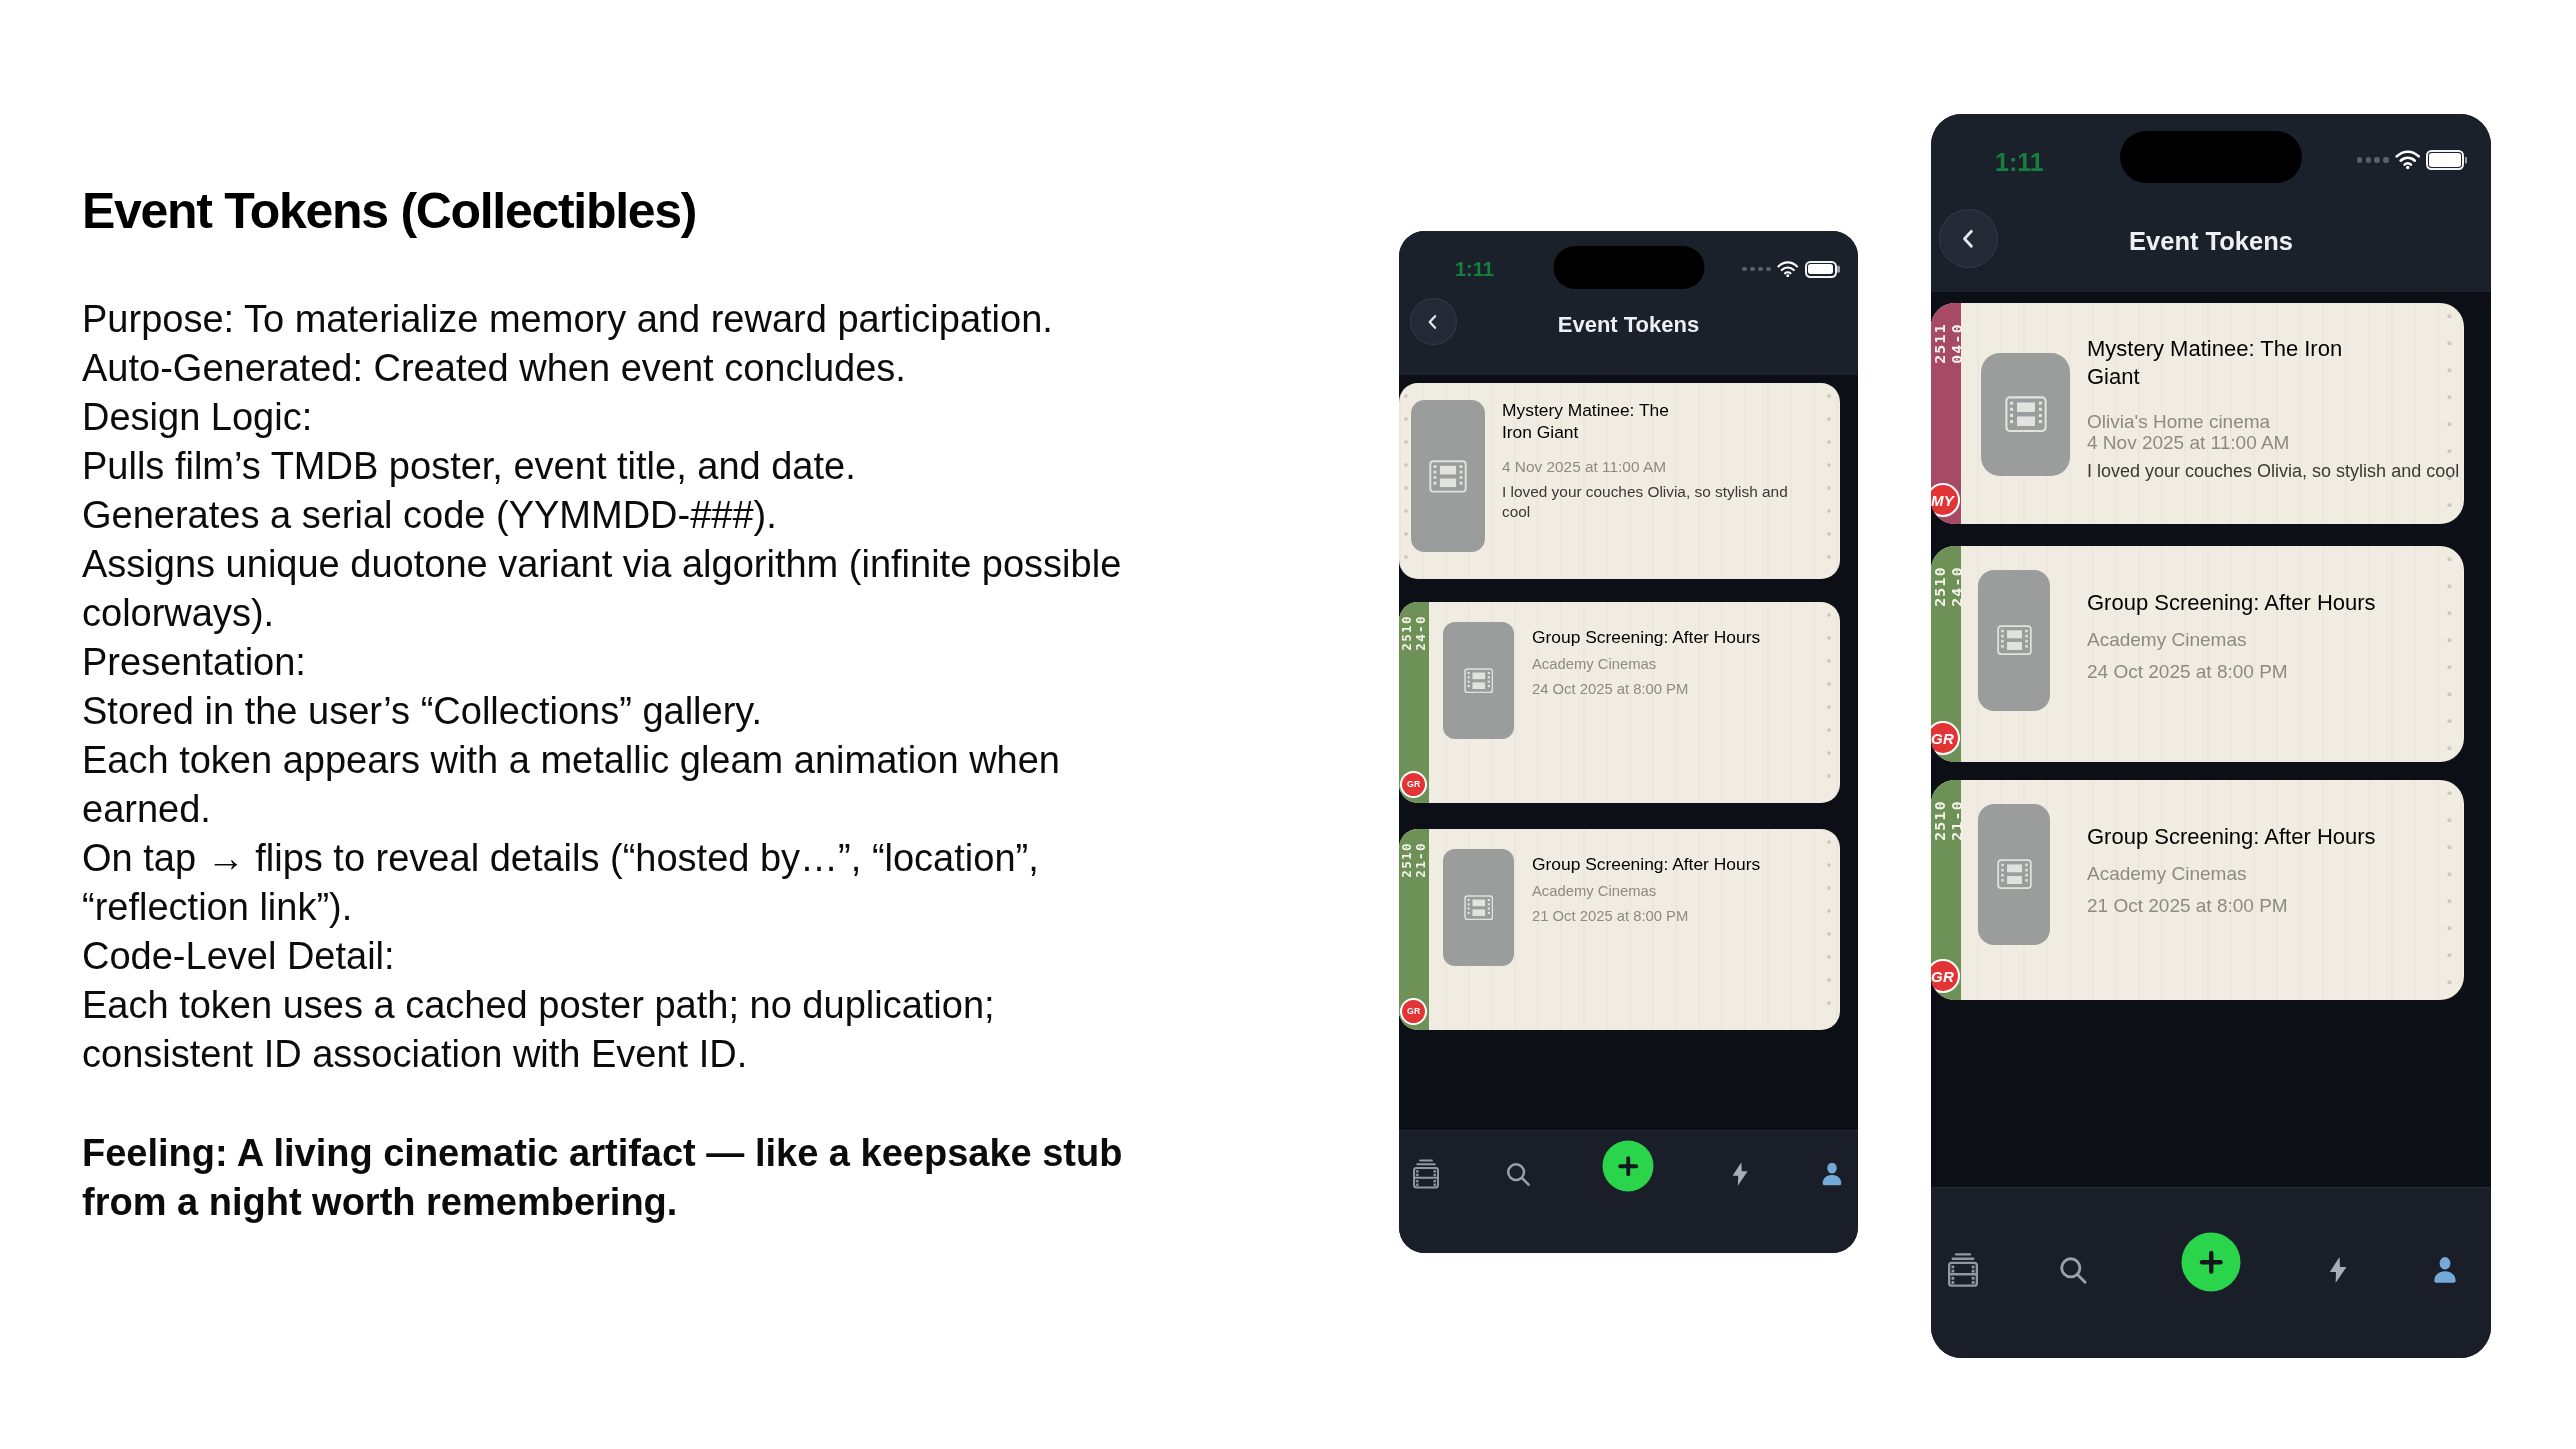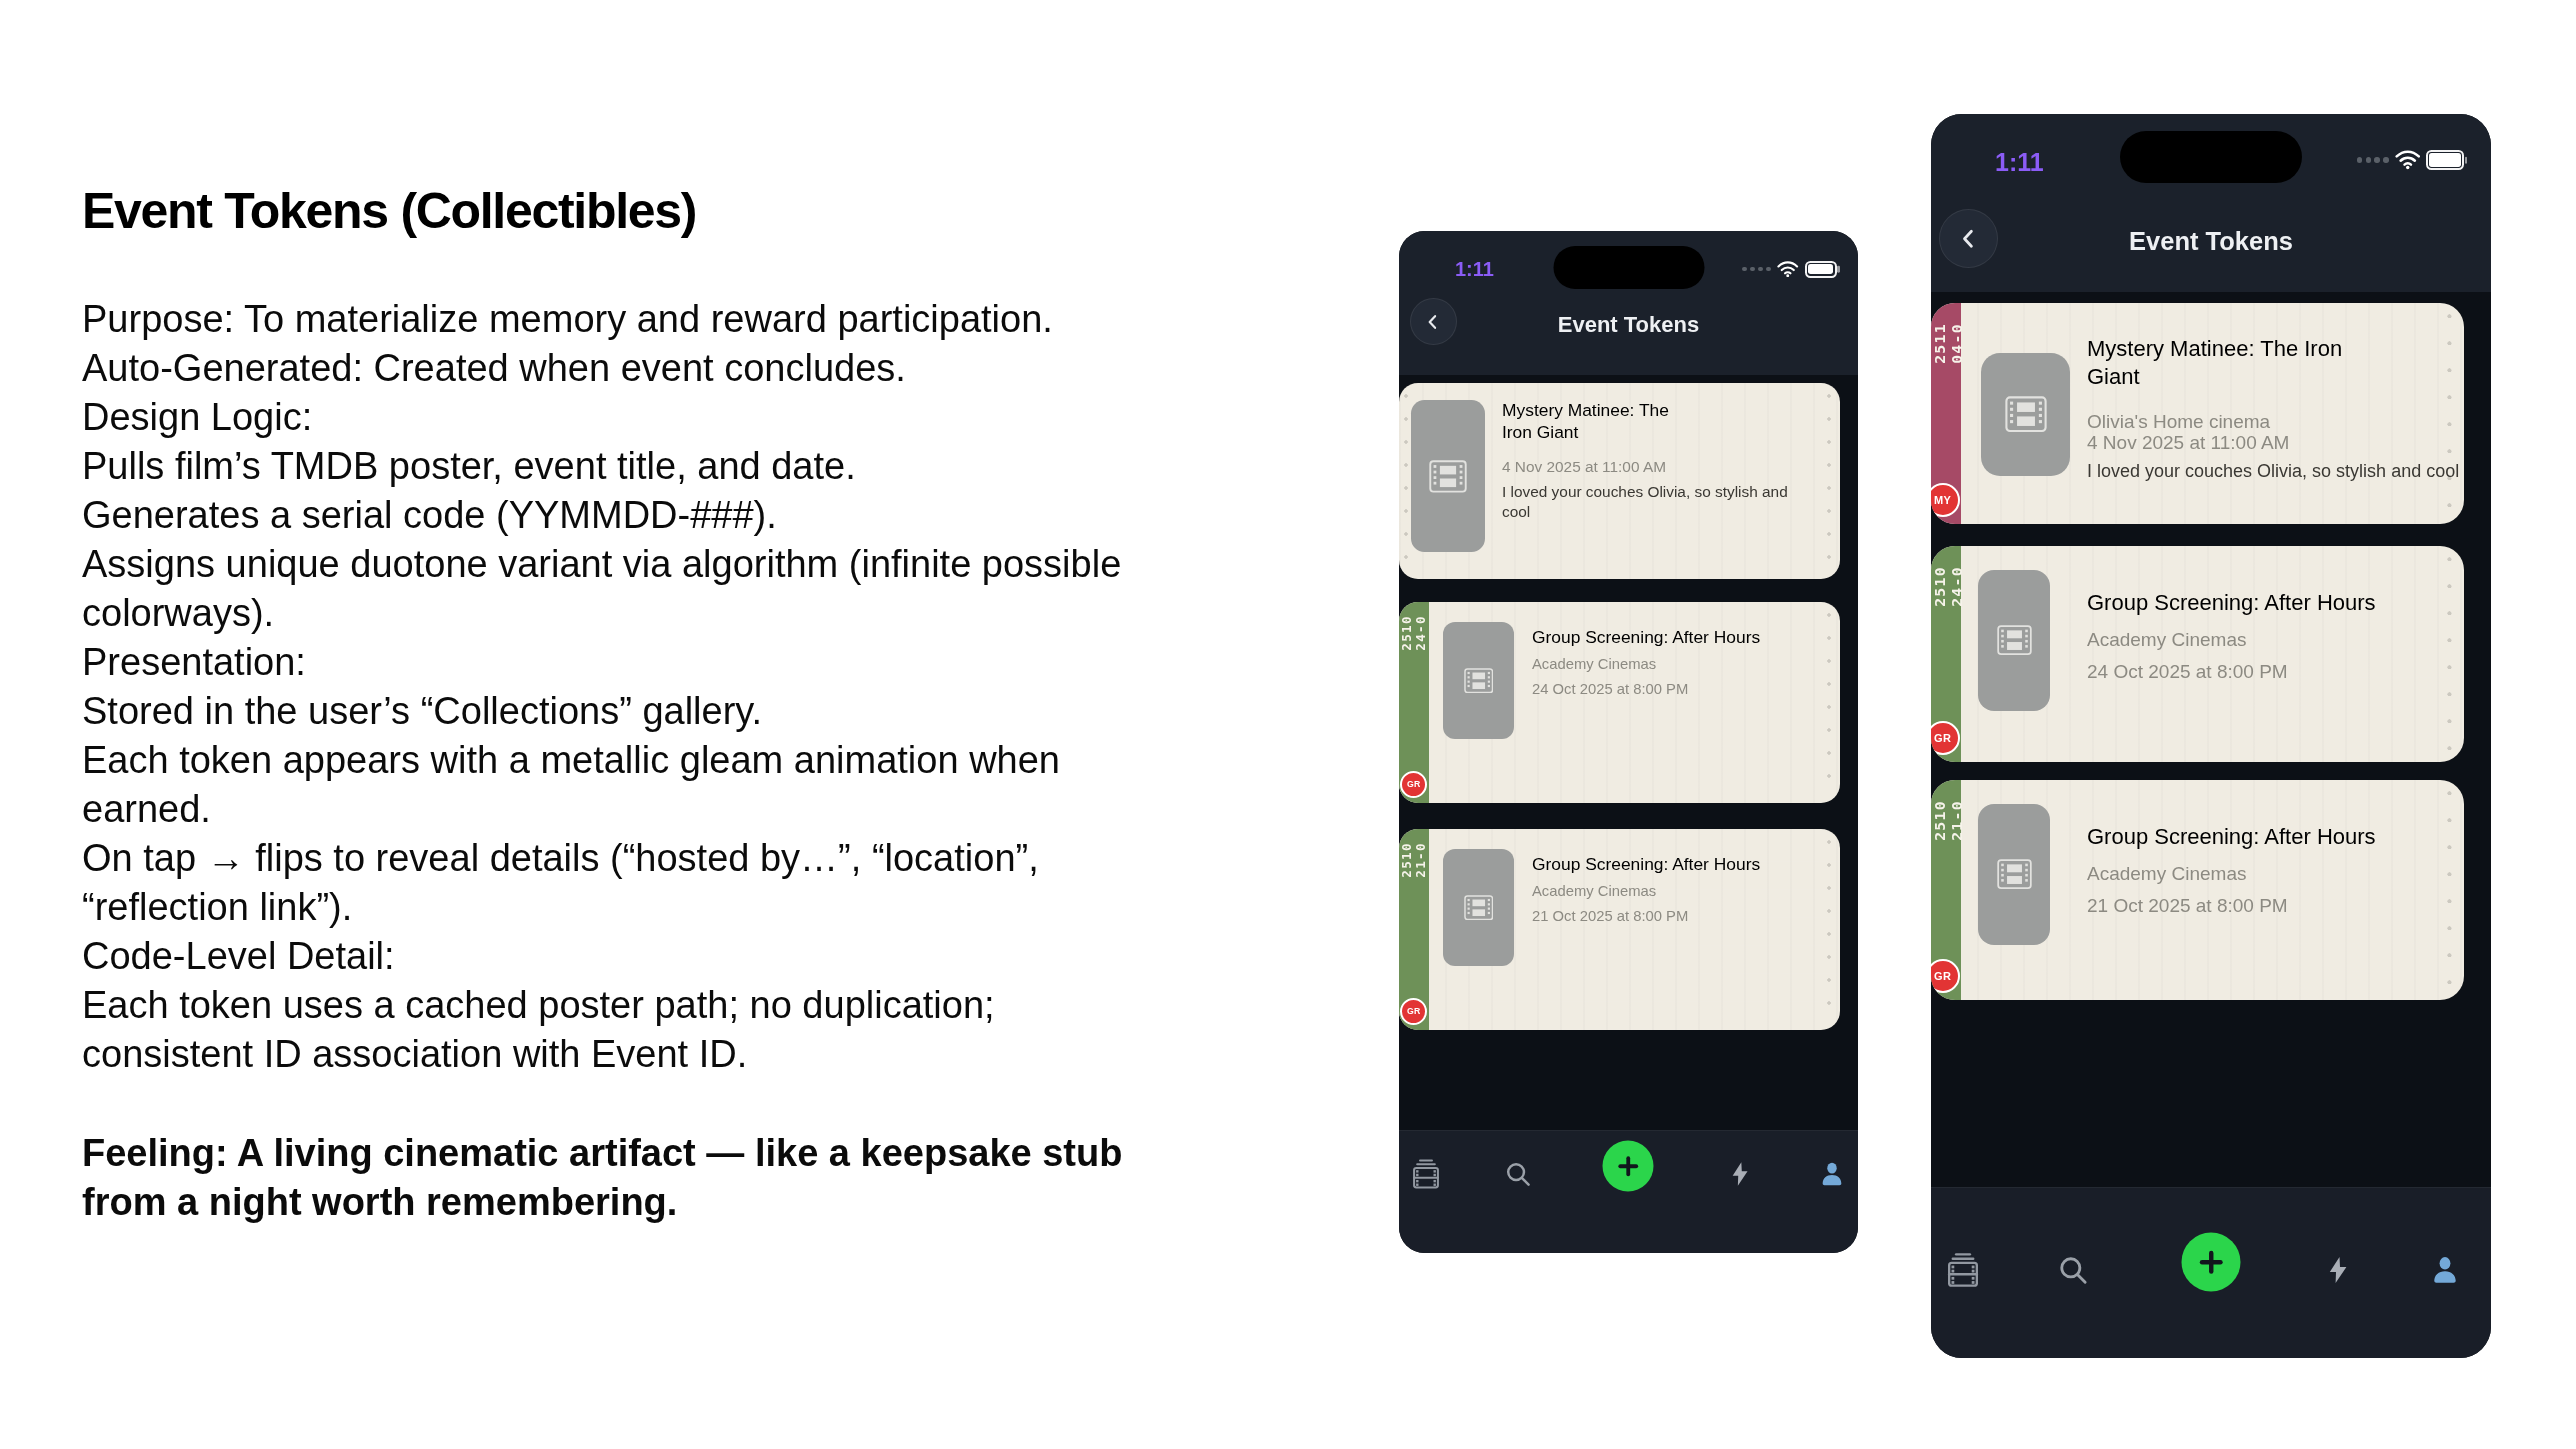--- a/index.html
+++ b/index.html
@@ -16,21 +16,21 @@
                  color:#0b0b0b; white-space:pre-line; }
 
   
   .phone { position:absolute; background:#0c1016; overflow:hidden; }
   .p1 { left:1399px; top:231px; width:459px; height:1022px; border-radius:25.5px; }
   .p2 { left:1931px; top:114px; width:560px; height:1244px; border-radius:31px; }
   .screen-top { position:absolute; left:0; right:0; top:0; background:#1b212b; }
   .p1 .screen-top { height:144px; }
   .p2 .screen-top { height:178px; }
 
-  .time { position:absolute; font-weight:700; color:#8b5cf6; }
+  .time { position:absolute; font-weight:700; color:#15803d; }
   .p1 .time { left:56px; top:27px; font-size:20px; }
   .p2 .time { left:64px; top:34px; font-size:25px; }
   .pill { position:absolute; left:50%; transform:translateX(-50%); background:#000; }
   .p1 .pill { top:14.8px; width:151px; height:43px; border-radius:21.5px; }
   .p2 .pill { top:17.4px; width:182px; height:52px; border-radius:26px; }
   .sicons { position:absolute; display:flex; align-items:center; gap:6px; }
   .p1 .sicons { right:21.5px; top:29.5px; }
   .p2 .sicons { right:27px; top:36px; }
   .dots { display:flex; gap:3.4px; align-items:center; }
   .dot { border-radius:50%; background:#5a6068; width:4.7px; height:4.7px; }
@@ -77,21 +77,21 @@
   .serial { position:absolute; color:#f6f3ea; font-family:"DejaVu Sans Mono", monospace;
             writing-mode:vertical-rl; transform:rotate(180deg); white-space:pre-line;
             line-height:1.12; letter-spacing:1.3px; font-weight:600; }
   .p1 .serial { left:1.3px; top:13.4px; font-size:12.7px; }
   .p2 .serial { left:0.7px; top:20px; font-size:14.8px; }
 
   .badge { position:absolute; border-radius:50%; background:#e23434; color:#fff;
            font-weight:700; display:flex; align-items:center; justify-content:center;
            border:2px solid #fff; letter-spacing:0.3px; }
   .p1 .badge { left:1.3px; bottom:5.4px; width:27px; height:27px; font-size:8.7px; }
-  .p2 .badge { left:-5.4px; bottom:6.7px; width:34px; height:34px; font-size:11px; border-width:2.7px; }
+  .p2 .badge { left:-5.4px; bottom:6.7px; width:34px; height:34px; font-size:15px; border-width:2.7px;font-style:italic; }
 
   .poster { position:absolute; background:#9b9d9c; display:flex; align-items:center;
             justify-content:center; }
   .p1c1 .poster { left:12px; top:17.4px; width:74px; height:152px; border-radius:13.4px; }
   .p1c2 .poster, .p1c3 .poster { left:44px; top:20px; width:71px; height:117px; border-radius:12px; }
   .p2c1 .poster { left:50px; top:50px; width:89px; height:123px; border-radius:19px; }
   .p2c2 .poster, .p2c3 .poster { left:47px; top:24px; width:72px; height:141px; border-radius:16px; }
   .p1c1 .film-icon svg { width:38px; height:auto; }
   .p1c2 .film-icon svg, .p1c3 .film-icon svg { width:29.5px; height:auto; }
   .p2c1 .film-icon svg { width:42px; height:auto; }

